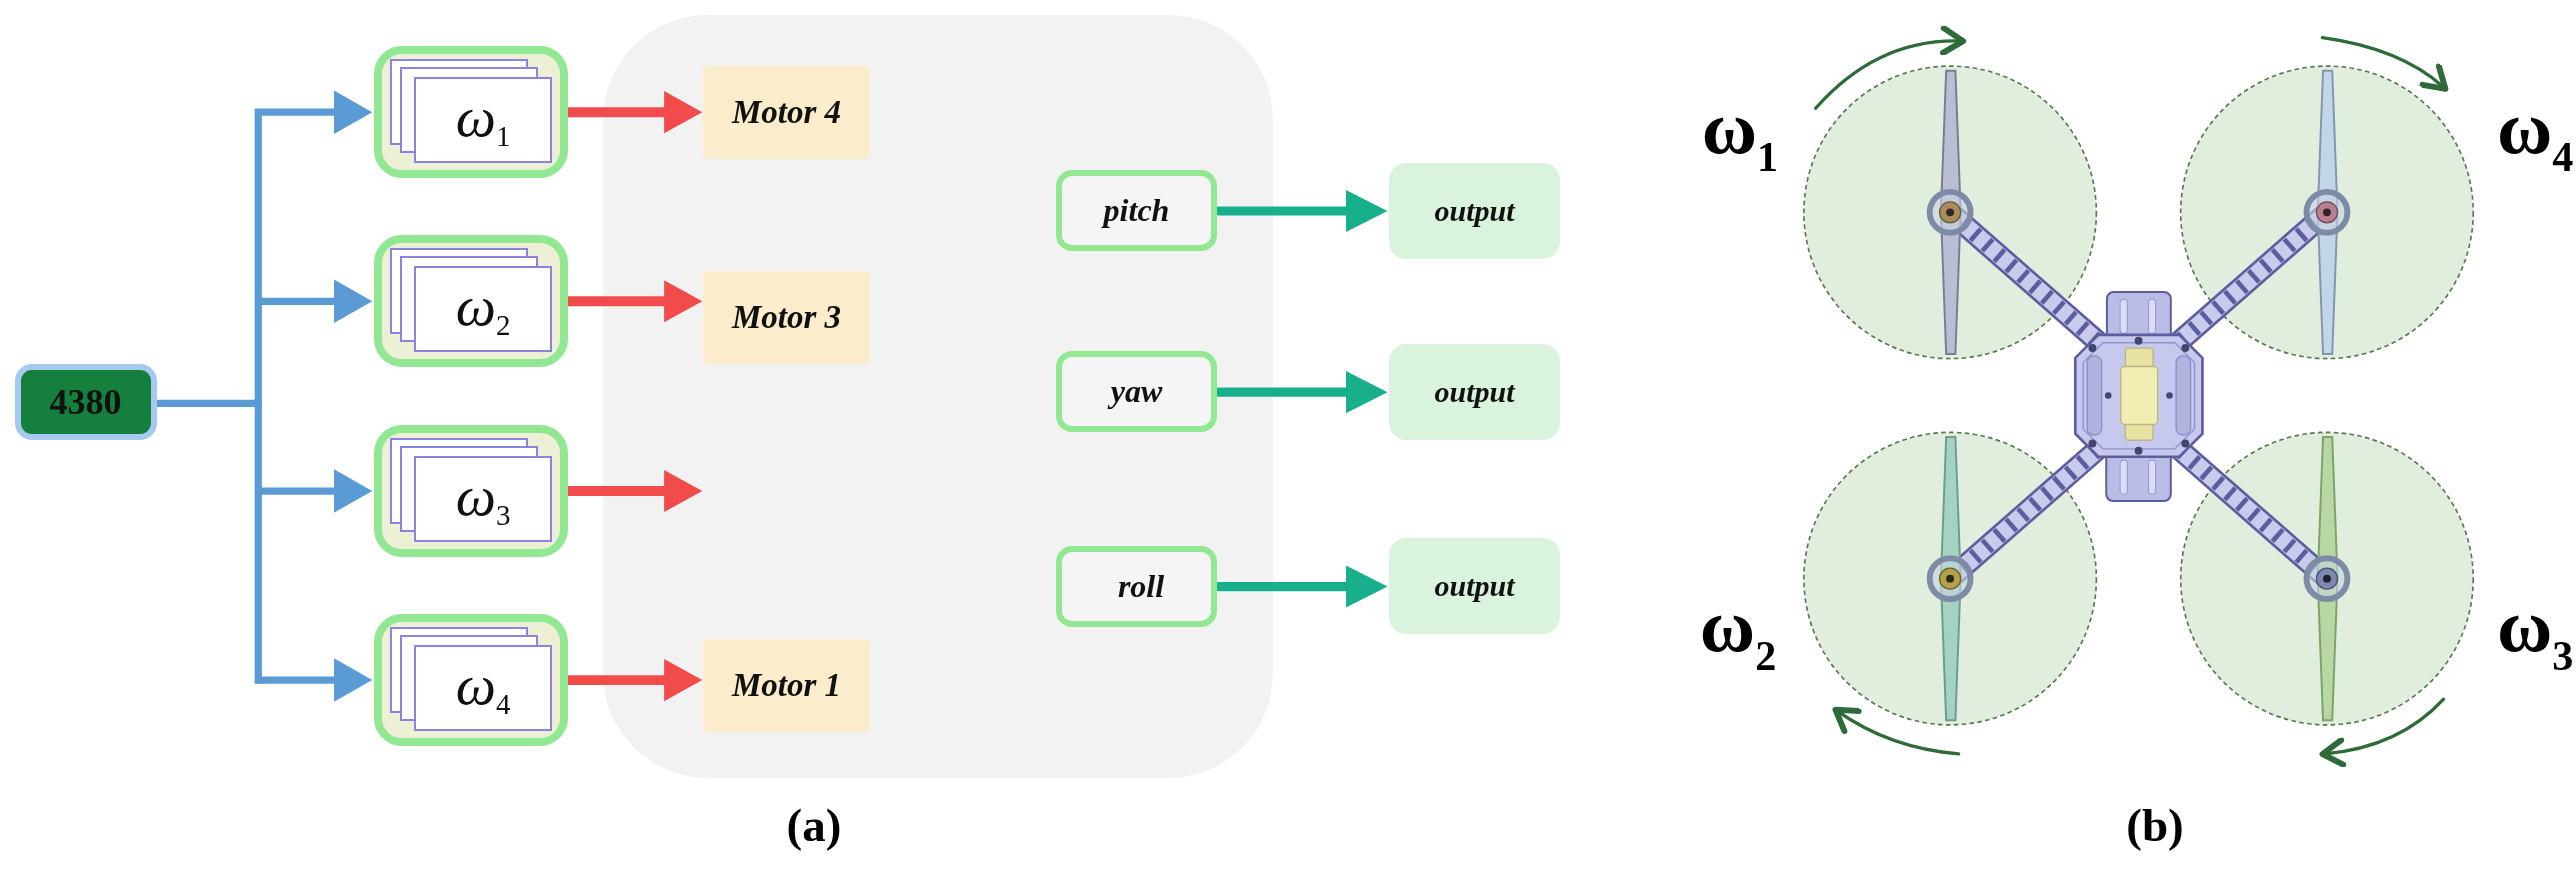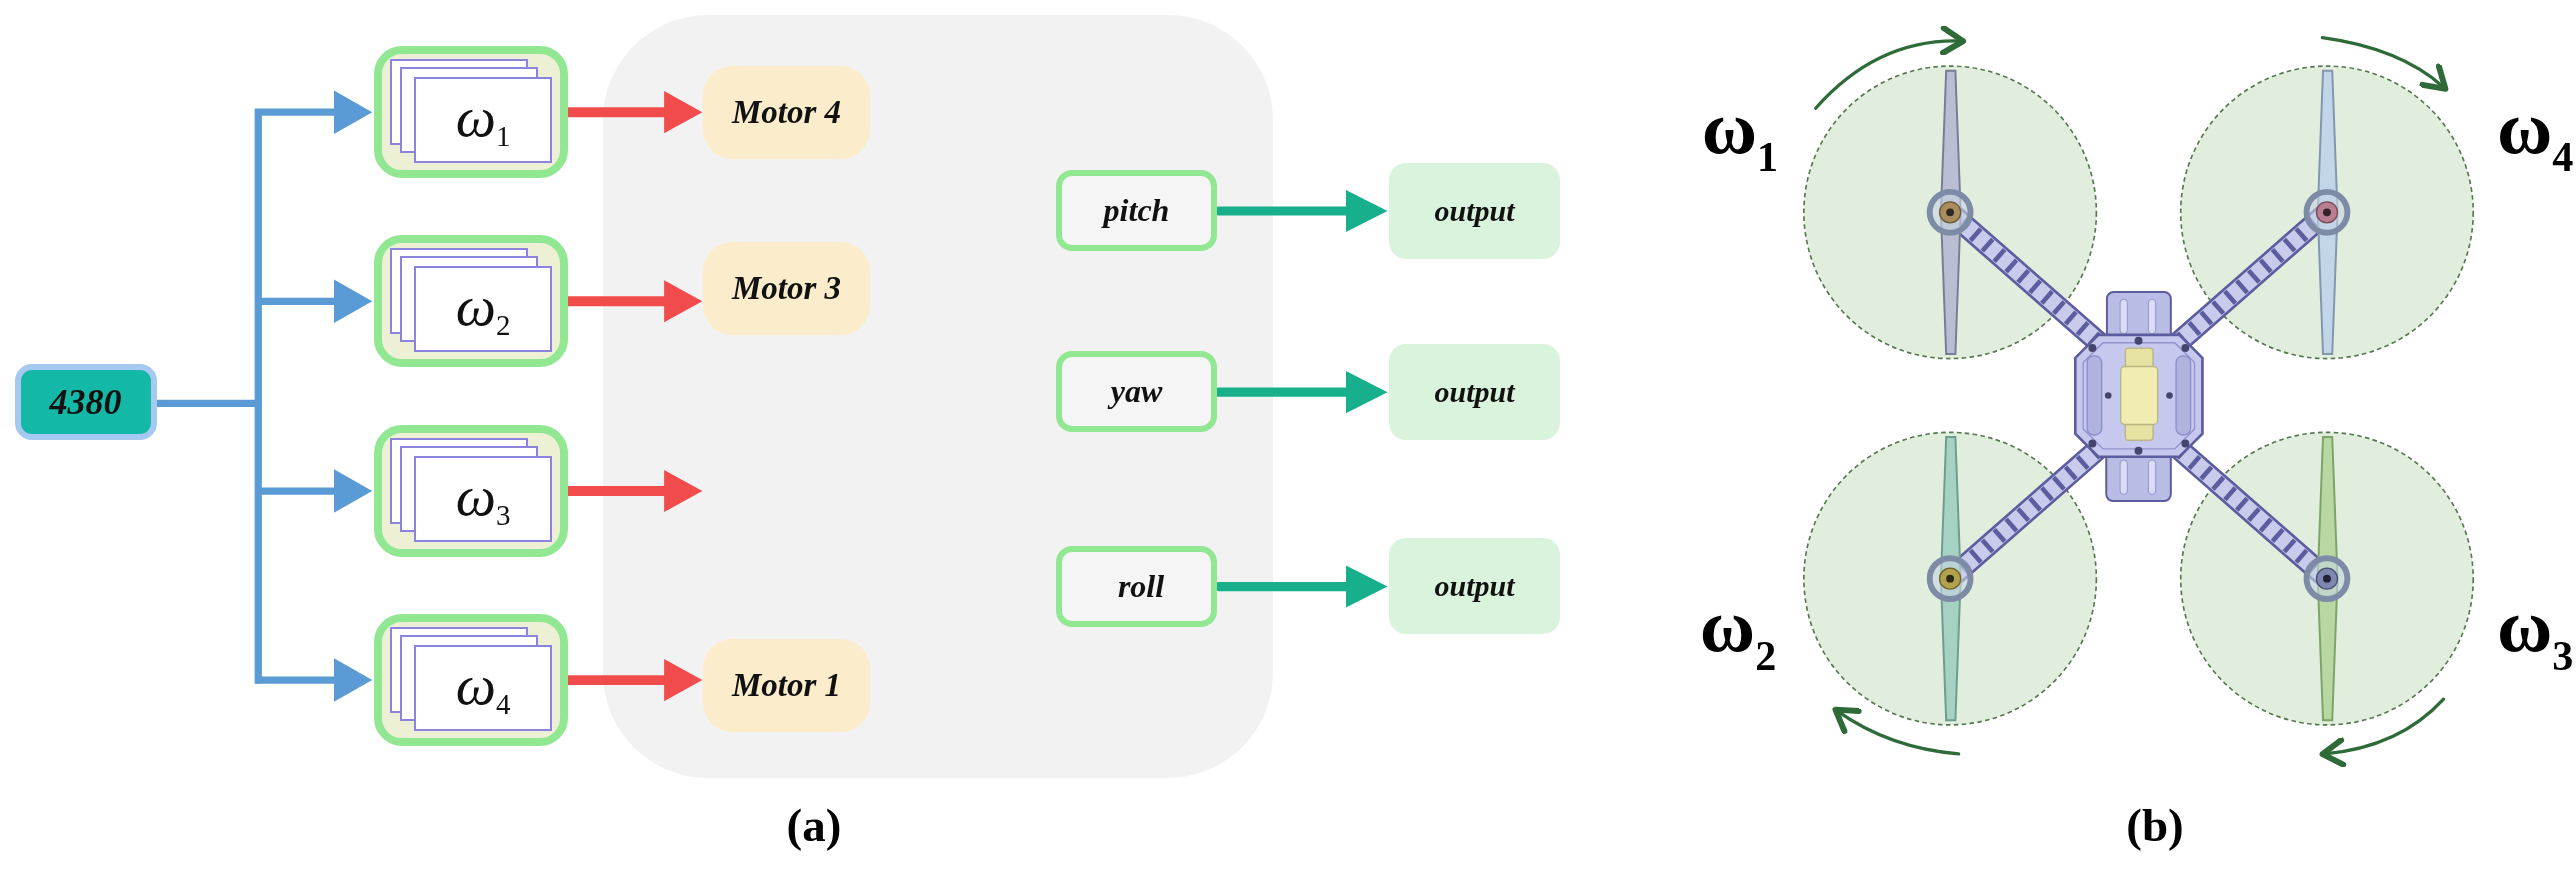--- a/index.html
+++ b/index.html
@@ -13,38 +13,38 @@
   .stage *{box-sizing:border-box;}
   .abs{position:absolute;}
   .gray-panel{
     position:absolute;left:603px;top:14.5px;width:670px;height:763px;
     background:#f2f2f3;border-radius:105px;z-index:0;
   }
   svg.overlay{position:absolute;left:0;top:0;z-index:1;pointer-events:none;}
   .node{position:absolute;z-index:2;display:flex;align-items:center;justify-content:center;}
   .source-box{
     left:14.5px;top:364px;width:142px;height:76px;
-    background:#14b8a6;border:6px solid #A6C9F1;border-radius:17px;
-    font-weight:bold;font-size:36px;color:#111;font-style:italic;
+    background:#15803d;border:6px solid #A6C9F1;border-radius:17px;
+    font-weight:bold;font-size:36px;color:#111;
   }
   .omega-box{
     width:194px;height:132px;background:#EEF0D6;
     border:8.6px solid #92E892;border-radius:28px;
   }
   .omega-box .card{
     position:absolute;width:138px;height:86px;background:#ffffff;
     border:2px solid #8B83DD;
   }
   .omega-box .card.c1{left:8px;top:4.6px;}
   .omega-box .card.c2{left:18.4px;top:13px;}
   .omega-box .card.c3{left:32px;top:23px;display:flex;align-items:center;justify-content:center;}
   .omega-text{font-style:italic;font-size:57px;color:#111;line-height:1;}
   .omega-text sub{font-style:normal;font-size:29px;line-height:1;vertical-align:-0.35em;}
   .motor-box{
-    left:703px;width:167px;height:93px;background:#FBEDCC;border-radius:29px;
+    left:703px;width:167px;height:93px;background:#FBEDCC;border-radius:5px;
     font-weight:bold;font-style:italic;font-size:33px;color:#111;
   }
   .control-box{
     left:1056px;width:161px;height:81px;background:#F5F5F6;
     border:6.6px solid #92E892;border-radius:16px;
     font-weight:bold;font-style:italic;font-size:32px;color:#111;
   }
   .output-box{
     left:1389px;width:171px;height:96px;background:#DAF3DC;border-radius:17px;
     font-weight:bold;font-style:italic;font-size:30px;color:#111;
@@ -234,21 +234,21 @@
     <div class="card c1"></div>
     <div class="card c2"></div>
     <div class="card c3">
       <span class="omega-text"><span>ω</span><sub>4</sub></span>
     </div>
   </div>
 
   <div class="node motor-box" style="top:66px;">
       <span>Motor 4</span>
     </div>
-  <div class="node motor-box" style="top:242px;">
+  <div class="node motor-box" style="top:271px;">
       <span>Motor 3</span>
     </div>
   <div class="node motor-box" style="top:639px;">
       <span>Motor 1</span>
     </div>
 
   <div class="node control-box" style="top:351px;">
       <span>yaw</span>
     </div>
   <div class="node control-box" style="top:170px;">

